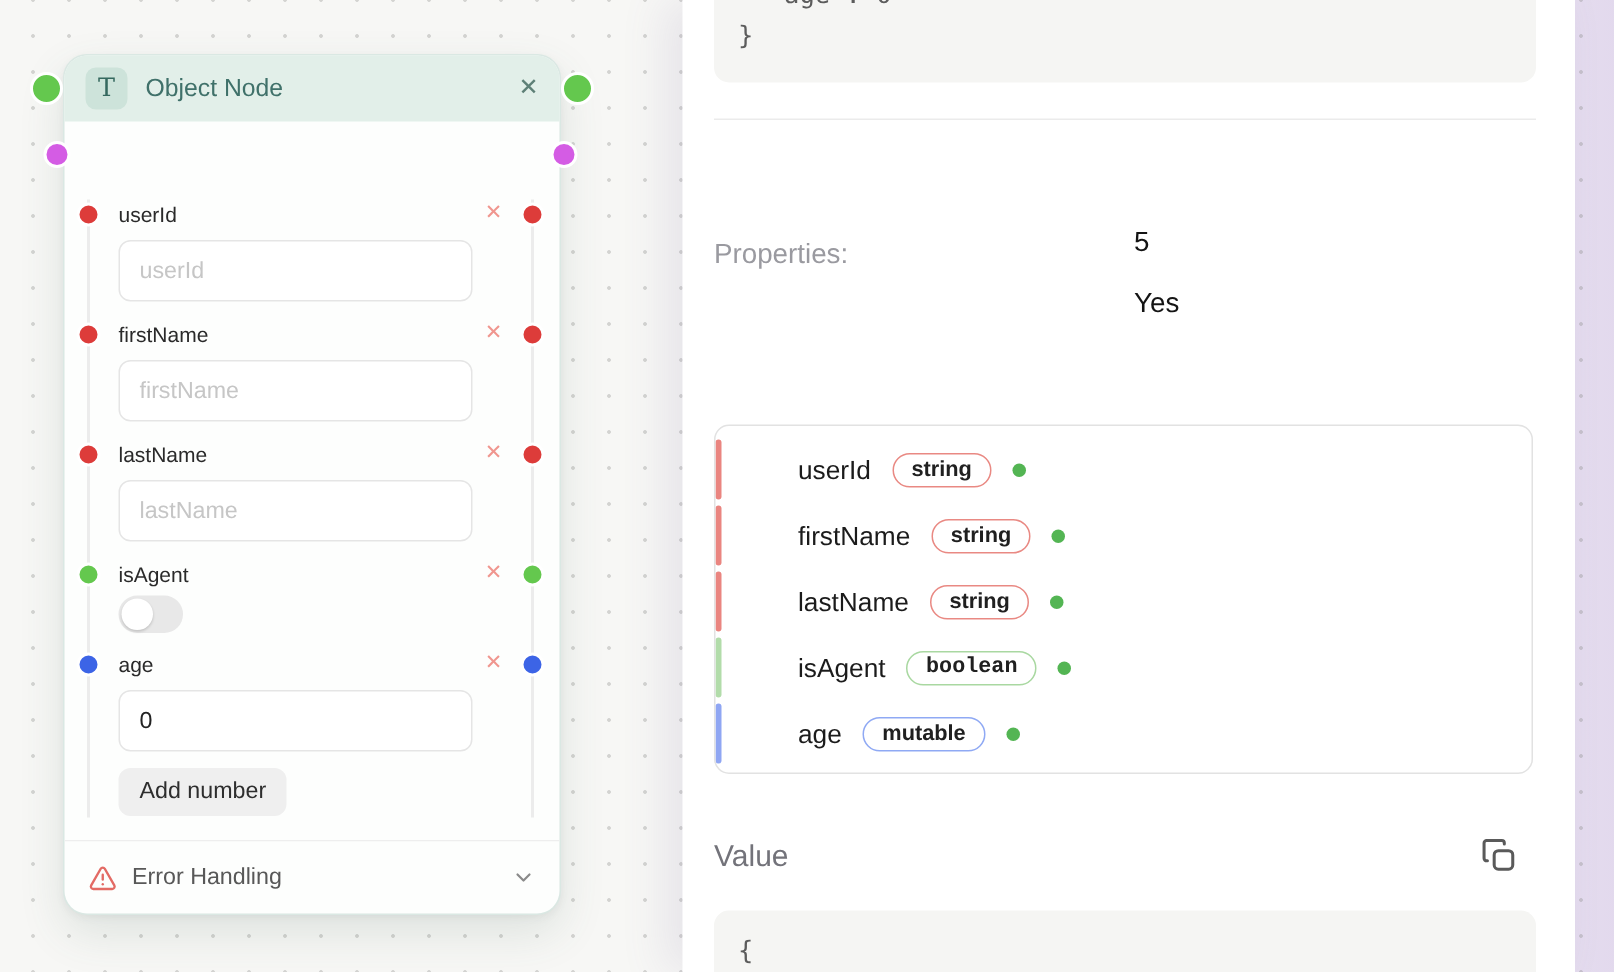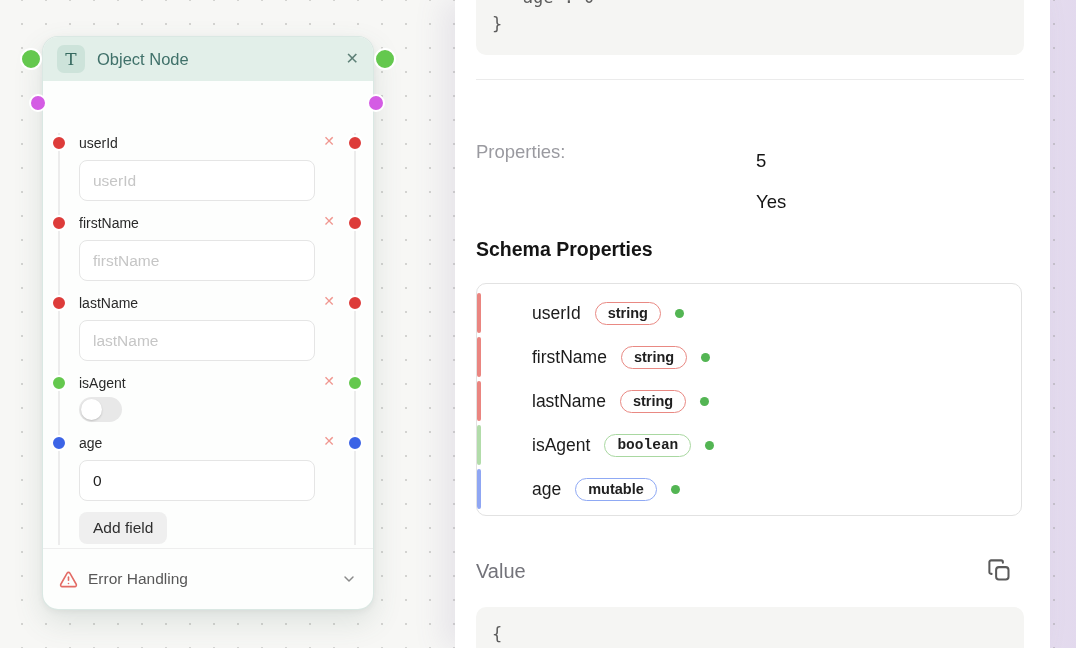--- a/index.html
+++ b/index.html
@@ -79,21 +79,21 @@
     background:#fff; border-radius:50%; box-shadow:0 1px 2px rgba(0,0,0,0.18);
   }
 
   .add-field {
     position:absolute; left:36px; top:475px; padding:7px 14px;
     background:#efefef; border:none; border-radius:8px;
     font-size:15.5px; color:#2e2e2e; font-family:inherit; cursor:pointer;
   }
 
   .node-footer {
-    position:absolute; left:0; right:0; bottom:0; height:61px;
+    position:absolute; left:0; right:0; bottom:0; height:49px;
     border-top:1px solid #eeeeee; display:flex; align-items:center; padding:0 16px;
     cursor:pointer; border-radius:0 0 15px 15px;
   }
   .node-footer .warn { display:flex; }
   .footer-label { margin-left:10px; font-size:15.5px; color:#585858; }
   .node-footer .chev { margin-left:auto; color:#8a8a8a; display:flex; }
 
   
   .panel {
     position:absolute; left:455px; top:0; width:595px; height:648px; background:#ffffff;
@@ -185,21 +185,21 @@
     <div class="toggle">
         <div class="knob"></div>
       </div>
 
     <span class="handle h-field h-blue left" style="top:398px"></span>
     <span class="handle h-field h-blue right" style="top:398px"></span>
     <div class="field-label" style="top:398px">age</div>
     <button class="field-del" style="top:396px">✕</button>
     <input class="field-input" style="top: 423px;" value="0">
 
-    <button class="add-field">Add field</button>
+    <button class="add-field">Add number</button>
 
     <div class="node-footer">
       <span class="warn">
         <svg width="19" height="19" viewBox="0 0 24 24" fill="none" stroke="#e36b65" stroke-width="2" stroke-linecap="round" stroke-linejoin="round">
             <path d="M21.73 18l-8-14a2 2 0 0 0-3.46 0l-8 14A2 2 0 0 0 4 21h16a2 2 0 0 0 1.73-3z"></path>
             <line x1="12" y1="9" x2="12" y2="13"></line>
             <line x1="12" y1="17" x2="12.01" y2="17"></line>
           </svg>
       </span>
       <span class="footer-label">Error Handling</span>
@@ -212,26 +212,25 @@
   </div>
 
   <div class="panel">
 
     <div class="codeblock code-top"><span>  "age": 0</span>
 <span>}</span></div>
 
     <div class="divider"></div>
 
 
-    <div class="kv-label" style="top:141px">Properties:</div>
+    <div class="kv-label" style="top:158px">Properties:</div>
     <div class="kv-value" style="top:150px">5</div>
 
     <div class="kv-value" style="top:191px">Yes</div>
 
-    <div class="schema-heading">Schema Properties</div>
 
     <div class="schema-box">
 
       <div class="schema-row" style="top:7px">
         <span class="bar bar-string"></span>
         <span class="prop-name">userId</span>
         <span class="type-badge badge-string">string</span>
         <span class="status-dot"></span>
       </div>
 

